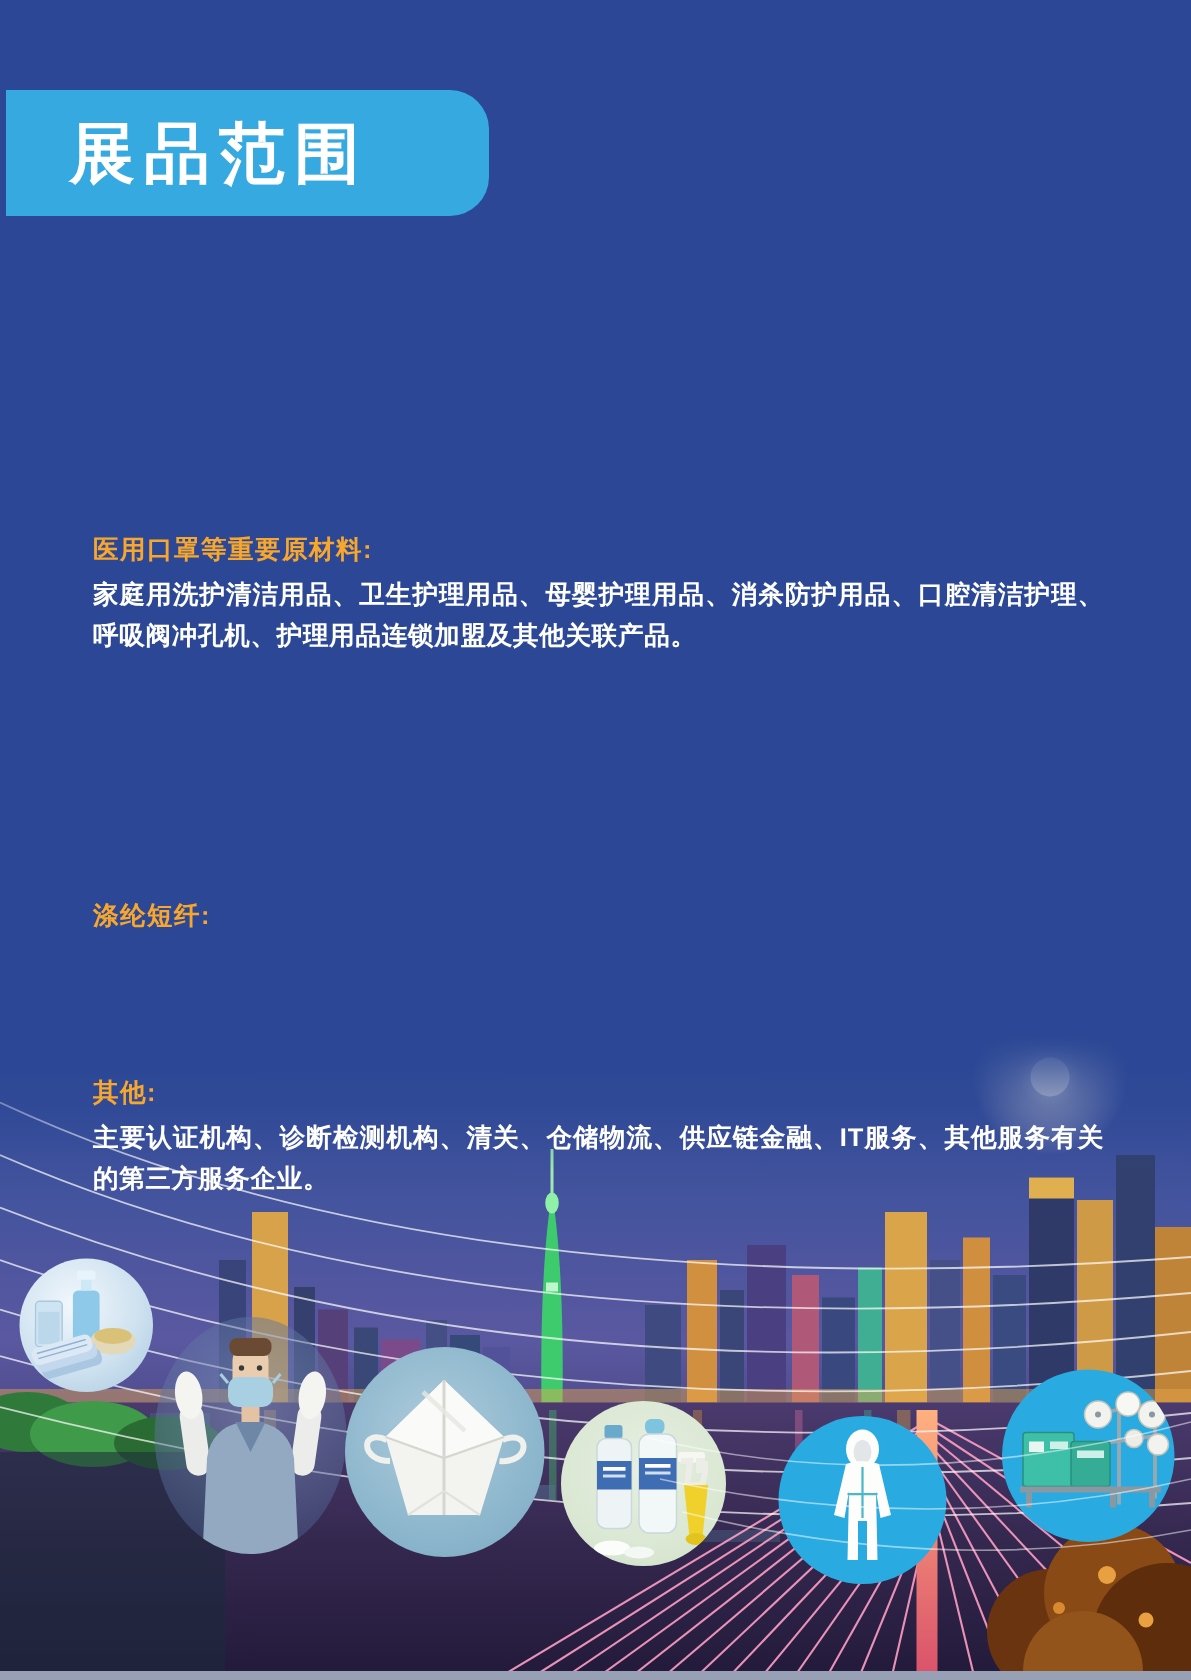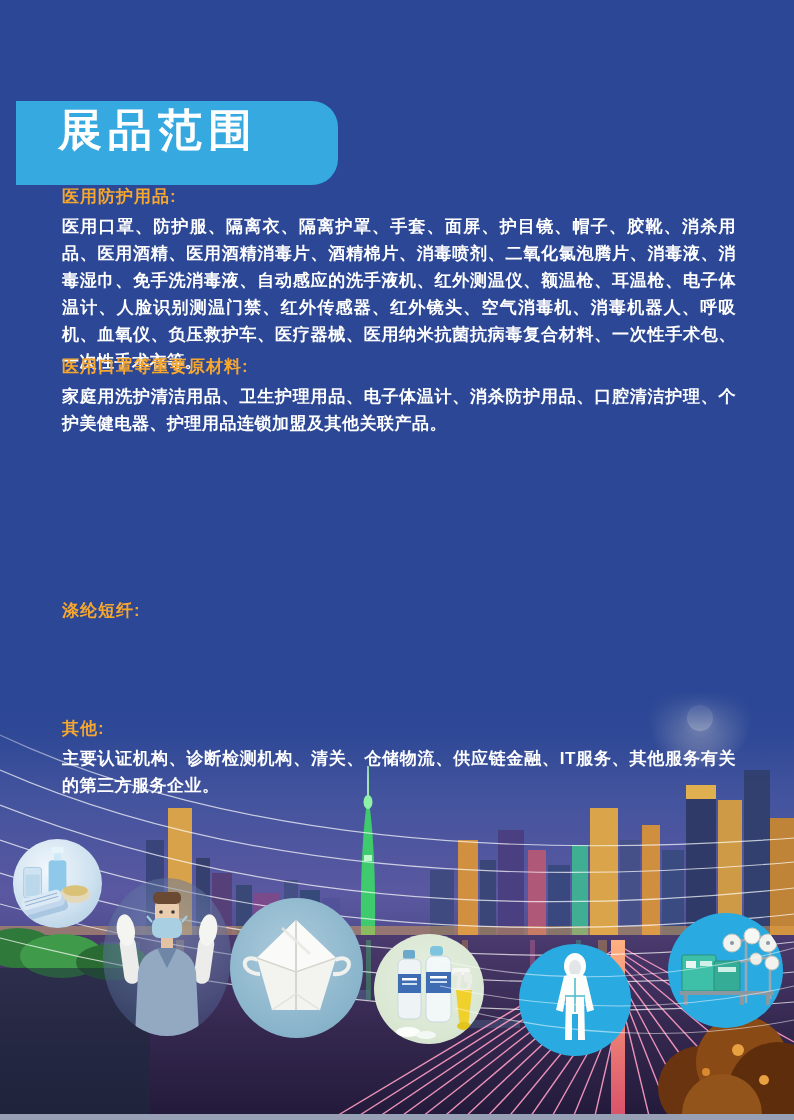--- a/index.html
+++ b/index.html
@@ -1,21 +1,21 @@
 <!DOCTYPE html>
 <html><head>
 <meta charset="utf-8">
 <style>
   html,body{margin:0;padding:0;}
   body{font-family:"Liberation Sans","DejaVu Sans",sans-serif;}
   .page{position:relative;width:794px;height:1120px;background:#2B4795;overflow:hidden;}
 
   
-  .header-banner{position:absolute;left:16px;top:60px;width:322px;height:84px;
-    background:#36A9E1;border-radius:0 26px 26px 0;z-index:5;display:flex;margin-top:41px;}
+  .header-banner{position:absolute;left:4px;top:60px;width:322px;height:84px;
+    background:#36A9E1;border-radius:0 26px 26px 0;z-index:5;display:flex;align-items:center;}
   .header-banner h1{margin:0 0 0 42px;font-size:44px;letter-spacing:6px;font-weight:bold;color:#FFFFFF;}
 
   
   .sec{position:absolute;left:62px;width:674px;z-index:4;}
   .sec h2{margin:0 0 5px 0;font-size:17px;font-weight:bold;color:#F7A72E;letter-spacing:1px;}
   .sec p{margin:0;font-size:17px;line-height:27px;font-weight:600;color:#FFFFFF;
     text-align:justify;letter-spacing:.5px;}
   #s1{top:185px}#s2{top:355px}#s3{top:455px}#s4{top:599px}#s5{top:717px}
 
   
@@ -40,28 +40,24 @@
 </style>
 </head>
 <body>
 
 <div class="page">
 
   <div class="header-banner">
     <h1>展品范围</h1>
   </div>
 
-  <section class="sec" id="s1">
-    <h2>医用防护用品:</h2>
-    <p>医用口罩、防护服、隔离衣、隔离护罩、手套、面屏、护目镜、帽子、胶靴、消杀用品、医用酒精、医用酒精消毒片、酒精棉片、消毒喷剂、二氧化氯泡腾片、消毒液、消毒湿巾、免手洗消毒液、自动感应的洗手液机、红外测温仪、额温枪、耳温枪、电子体温计、人脸识别测温门禁、红外传感器、红外镜头、空气消毒机、消毒机器人、呼吸机、血氧仪、负压救护车、医疗器械、医用纳米抗菌抗病毒复合材料、一次性手术包、一次性手术衣等。</p>
-  </section>
 
   <section class="sec" id="s2">
     <h2>医用口罩等重要原材料:</h2>
-    <p>家庭用洗护清洁用品、卫生护理用品、电子体温计、消杀防护用品、口腔清洁护理、个护美健电器、护理用品连锁加盟及其他关联产品。</p>
+    <p>家庭用洗护清洁用品、卫生护理用品、母婴护理用品、消杀防护用品、口腔清洁护理、呼吸阀冲孔机、护理用品连锁加盟及其他关联产品。</p>
   </section>
 
 
   <section class="sec" id="s4">
     <h2>涤纶短纤:</h2>
   </section>
 
   <section class="sec" id="s5">
     <h2>其他:</h2>
     <p>主要认证机构、诊断检测机构、清关、仓储物流、供应链金融、IT服务、其他服务有关的第三方服务企业。</p>

